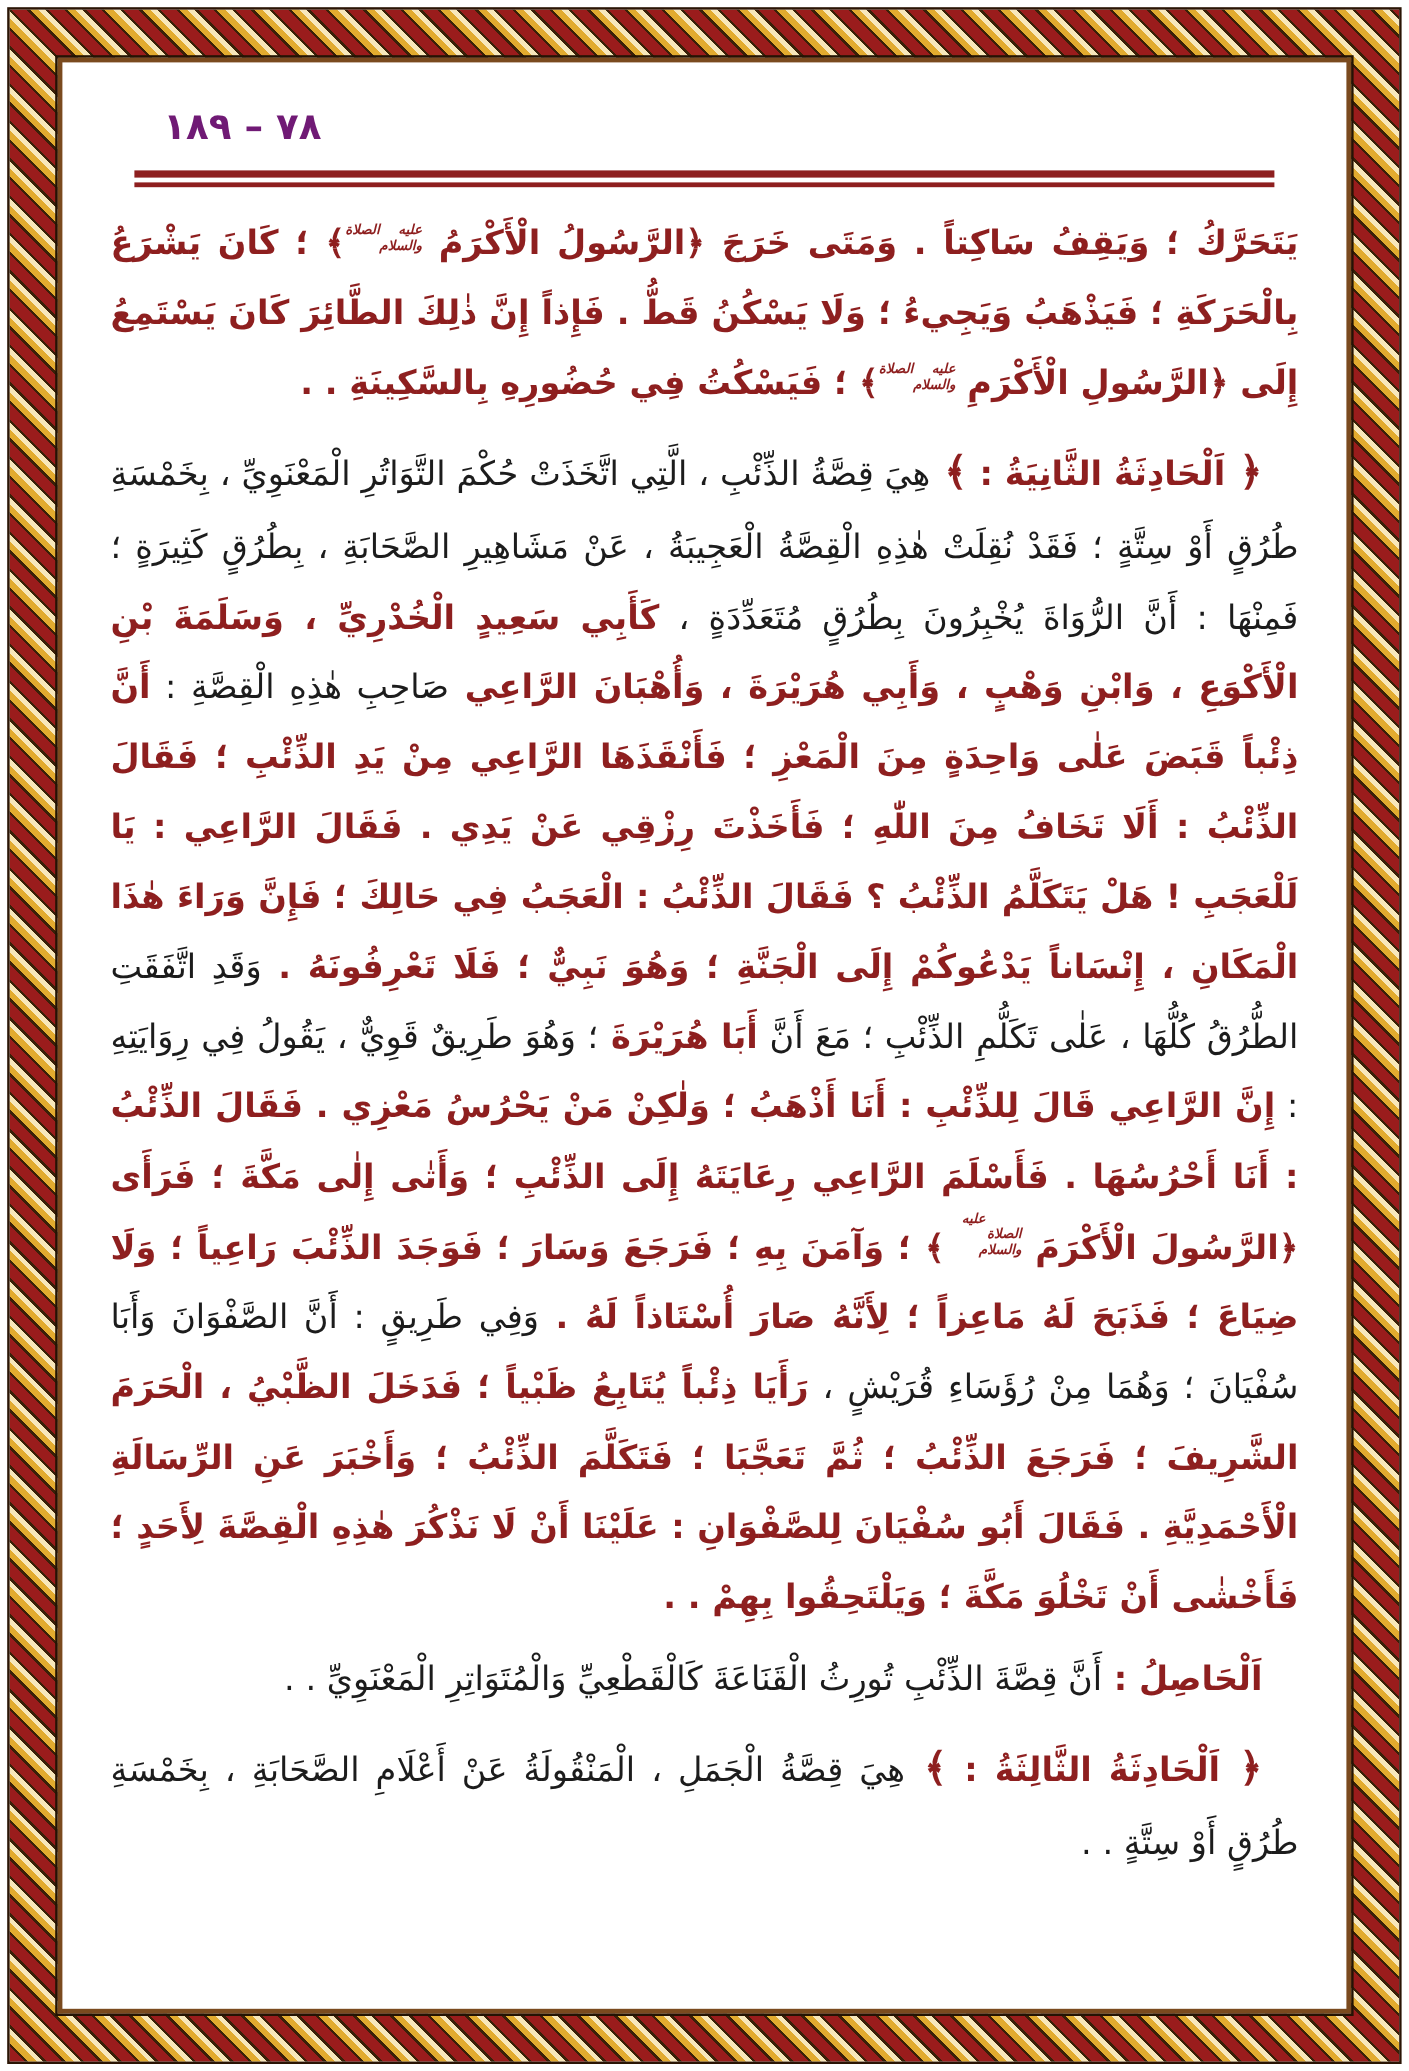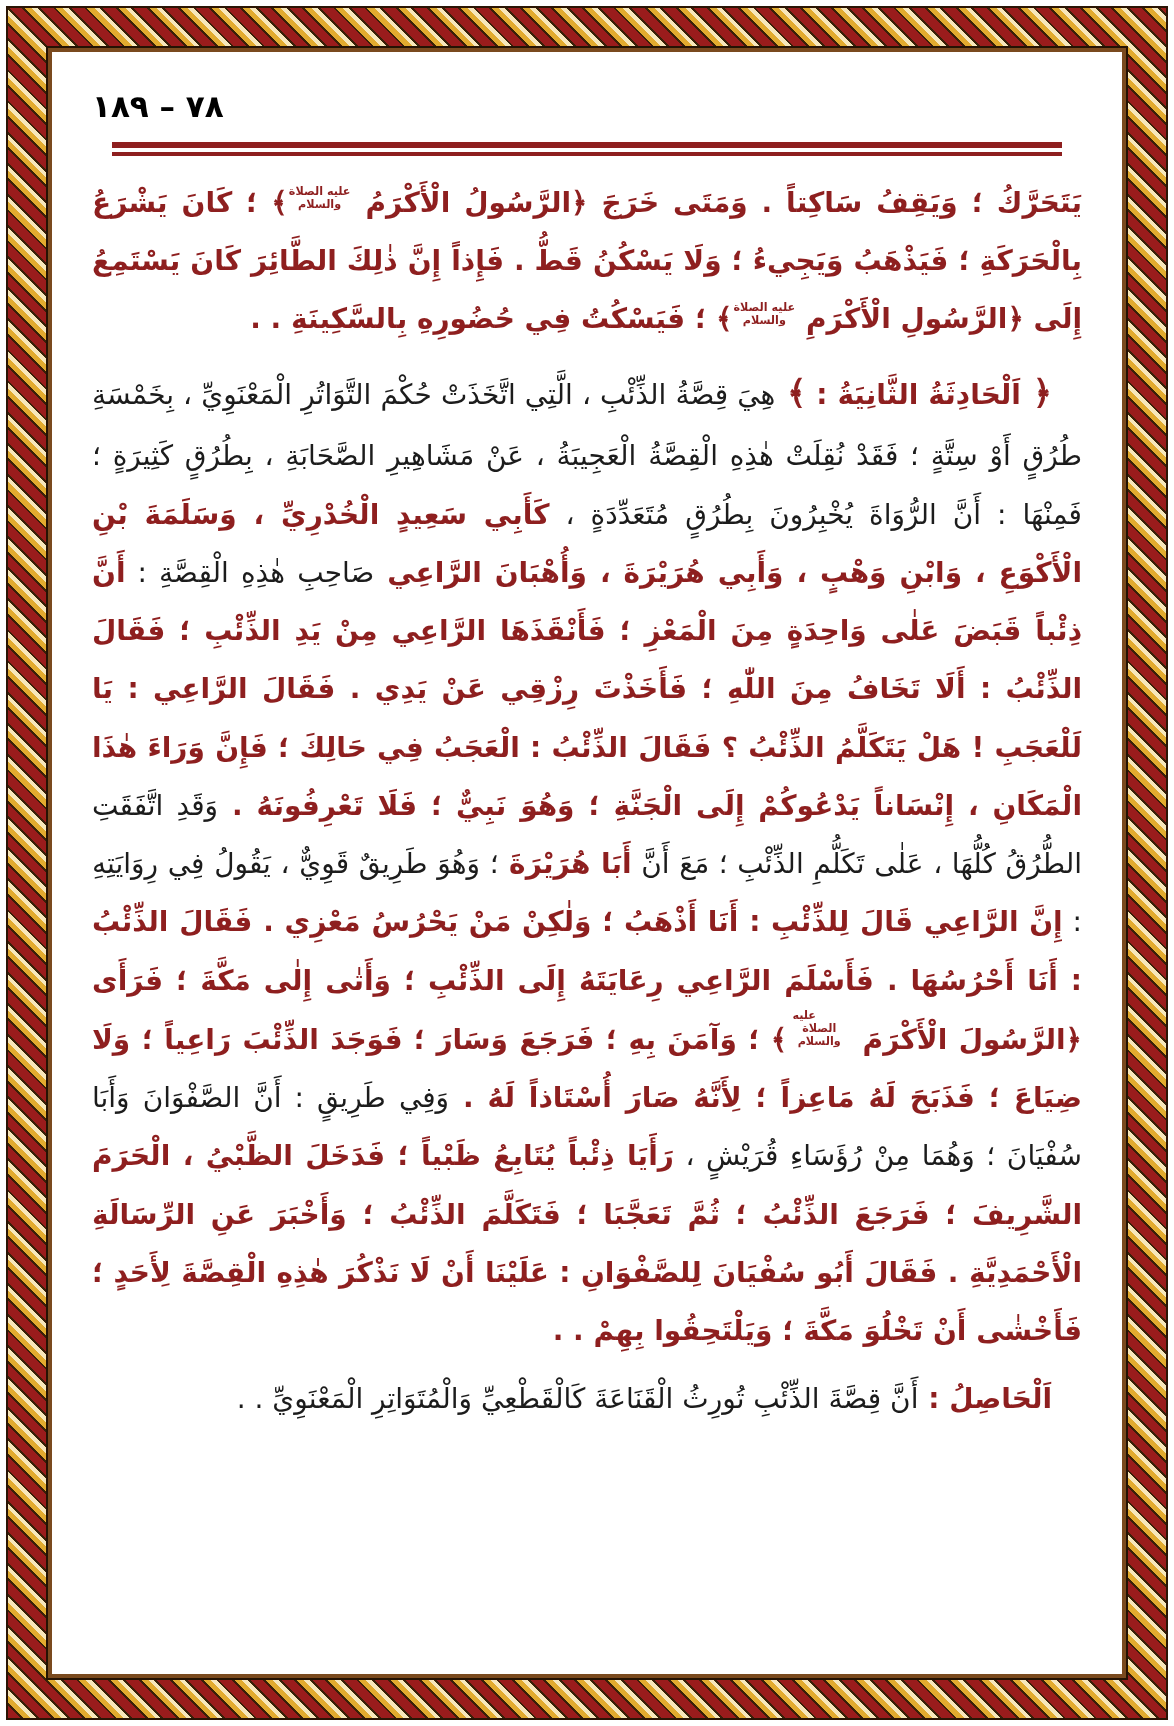--- a/index.html
+++ b/index.html
@@ -35,24 +35,24 @@
     box-sizing: border-box;
     padding: 26px 40px 20px 40px;
   }
   header.page-header {
     display: flex;
     align-items: baseline;
     margin-top: 10px;
   }
   .page-numbers {
     flex: 0 0 220px;
-    color: #000000;
+    color: #701a75;
     font-size: 31px;
     font-weight: bold;
-    text-align: left;
+    text-align: center;
     direction: rtl;
     letter-spacing: 2px;
   }
   .title {
     flex: 1 1 auto;
     margin: 0;
     text-align: center;
     color: #8e1f1f;
     font-size: 35px;
     font-weight: bold;
@@ -83,40 +83,41 @@
     font-weight: bold;
     font-size: 1.18em;
   }
   .seg-salawat {
     display: inline-block;
     color: #8e1f1f;
     font-weight: bold;
     font-size: 0.40em;
     line-height: 1.15;
     max-width: 64px;
-    text-align: center;
     vertical-align: 0.4em;
     white-space: normal;
+    font-style: italic;
   }
 </style>
 </head>
 <body>
 
 <div class="page">
   <div class="frame">
     <div class="content">
 
       <header class="page-header">
         <div class="page-numbers">٧٨ – ١٨٩</div>
         <div class="header-spacer"></div>
       </header>
 
       <div class="rule"></div>
 
       <main class="body-text" id="body-text">
           <p class="para"><span class="seg-red">يَتَحَرَّكُ ؛ وَيَقِفُ سَاكِتاً . وَمَتَى خَرَجَ ﴿الرَّسُولُ الْأَكْرَمُ </span><span class="seg-salawat">عليه الصلاة والسلام</span><span class="seg-red">﴾ ؛ كَانَ يَشْرَعُ بِالْحَرَكَةِ ؛ فَيَذْهَبُ وَيَجِيءُ ؛ وَلَا يَسْكُنُ قَطُّ . فَإِذاً إِنَّ ذٰلِكَ الطَّائِرَ كَانَ يَسْتَمِعُ إِلَى ﴿الرَّسُولِ الْأَكْرَمِ </span><span class="seg-salawat">عليه الصلاة والسلام</span><span class="seg-red">﴾ ؛ فَيَسْكُتُ فِي حُضُورِهِ بِالسَّكِينَةِ . .</span></p>
           <p class="para indent"><span class="seg-ornament">﴿ </span><span class="seg-red">اَلْحَادِثَةُ الثَّانِيَةُ : </span><span class="seg-ornament">﴾ </span><span class="seg-black">هِيَ قِصَّةُ الذِّئْبِ ، الَّتِي اتَّخَذَتْ حُكْمَ التَّوَاتُرِ الْمَعْنَوِيِّ ، بِخَمْسَةِ طُرُقٍ أَوْ سِتَّةٍ ؛ فَقَدْ نُقِلَتْ هٰذِهِ الْقِصَّةُ الْعَجِيبَةُ ، عَنْ مَشَاهِيرِ الصَّحَابَةِ ، بِطُرُقٍ كَثِيرَةٍ ؛ فَمِنْهَا : أَنَّ الرُّوَاةَ يُخْبِرُونَ بِطُرُقٍ مُتَعَدِّدَةٍ ، </span><span class="seg-red">كَأَبِي سَعِيدٍ الْخُدْرِيِّ ، وَسَلَمَةَ بْنِ الْأَكْوَعِ ، وَابْنِ وَهْبٍ ، وَأَبِي هُرَيْرَةَ ، وَأُهْبَانَ الرَّاعِي </span><span class="seg-black">صَاحِبِ هٰذِهِ الْقِصَّةِ : </span><span class="seg-red">أَنَّ ذِئْباً قَبَضَ عَلٰى وَاحِدَةٍ مِنَ الْمَعْزِ ؛ فَأَنْقَذَهَا الرَّاعِي مِنْ يَدِ الذِّئْبِ ؛ فَقَالَ الذِّئْبُ : أَلَا تَخَافُ مِنَ اللّٰهِ ؛ فَأَخَذْتَ رِزْقِي عَنْ يَدِي . فَقَالَ الرَّاعِي : يَا لَلْعَجَبِ ! هَلْ يَتَكَلَّمُ الذِّئْبُ ؟ فَقَالَ الذِّئْبُ : الْعَجَبُ فِي حَالِكَ ؛ فَإِنَّ وَرَاءَ هٰذَا الْمَكَانِ ، إِنْسَاناً يَدْعُوكُمْ إِلَى الْجَنَّةِ ؛ وَهُوَ نَبِيٌّ ؛ فَلَا تَعْرِفُونَهُ . </span><span class="seg-black">وَقَدِ اتَّفَقَتِ الطُّرُقُ كُلُّهَا ، عَلٰى تَكَلُّمِ الذِّئْبِ ؛ مَعَ أَنَّ </span><span class="seg-red">أَبَا هُرَيْرَةَ </span><span class="seg-black">؛ وَهُوَ طَرِيقٌ قَوِيٌّ ، يَقُولُ فِي رِوَايَتِهِ : </span><span class="seg-red">إِنَّ الرَّاعِي قَالَ لِلذِّئْبِ : أَنَا أَذْهَبُ ؛ وَلٰكِنْ مَنْ يَحْرُسُ مَعْزِي . فَقَالَ الذِّئْبُ : أَنَا أَحْرُسُهَا . فَأَسْلَمَ الرَّاعِي رِعَايَتَهُ إِلَى الذِّئْبِ ؛ وَأَتٰى إِلٰى مَكَّةَ ؛ فَرَأَى ﴿الرَّسُولَ الْأَكْرَمَ </span><span class="seg-salawat">عليه الصلاة والسلام</span><span class="seg-red">﴾ ؛ وَآمَنَ بِهِ ؛ فَرَجَعَ وَسَارَ ؛ فَوَجَدَ الذِّئْبَ رَاعِياً ؛ وَلَا ضِيَاعَ ؛ فَذَبَحَ لَهُ مَاعِزاً ؛ لِأَنَّهُ صَارَ أُسْتَاذاً لَهُ . </span><span class="seg-black">وَفِي طَرِيقٍ : أَنَّ الصَّفْوَانَ وَأَبَا سُفْيَانَ ؛ وَهُمَا مِنْ رُؤَسَاءِ قُرَيْشٍ ، </span><span class="seg-red">رَأَيَا ذِئْباً يُتَابِعُ ظَبْياً ؛ فَدَخَلَ الظَّبْيُ ، الْحَرَمَ الشَّرِيفَ ؛ فَرَجَعَ الذِّئْبُ ؛ ثُمَّ تَعَجَّبَا ؛ فَتَكَلَّمَ الذِّئْبُ ؛ وَأَخْبَرَ عَنِ الرِّسَالَةِ الْأَحْمَدِيَّةِ . فَقَالَ أَبُو سُفْيَانَ لِلصَّفْوَانِ : عَلَيْنَا أَنْ لَا نَذْكُرَ هٰذِهِ الْقِصَّةَ لِأَحَدٍ ؛ فَأَخْشٰى أَنْ تَخْلُوَ مَكَّةَ ؛ وَيَلْتَحِقُوا بِهِمْ . .</span></p>
           <p class="para indent"><span class="seg-red">اَلْحَاصِلُ : </span><span class="seg-black">أَنَّ قِصَّةَ الذِّئْبِ تُورِثُ الْقَنَاعَةَ كَالْقَطْعِيِّ وَالْمُتَوَاتِرِ الْمَعْنَوِيِّ . .</span></p>
+          <p class="para indent"><span class="seg-ornament">﴿ </span><span class="seg-red">اَلْحَادِثَةُ الثَّالِثَةُ : </span><span class="seg-ornament">﴾ </span><span class="seg-black">هِيَ قِصَّةُ الْجَمَلِ ، الْمَنْقُولَةُ عَنْ أَعْلَامِ الصَّحَابَةِ ، بِخَمْسَةِ طُرُقٍ أَوْ سِتَّةٍ . .</span></p>
         </main>
 
     </div>
   </div>
 </div>
 
 </body></html>

